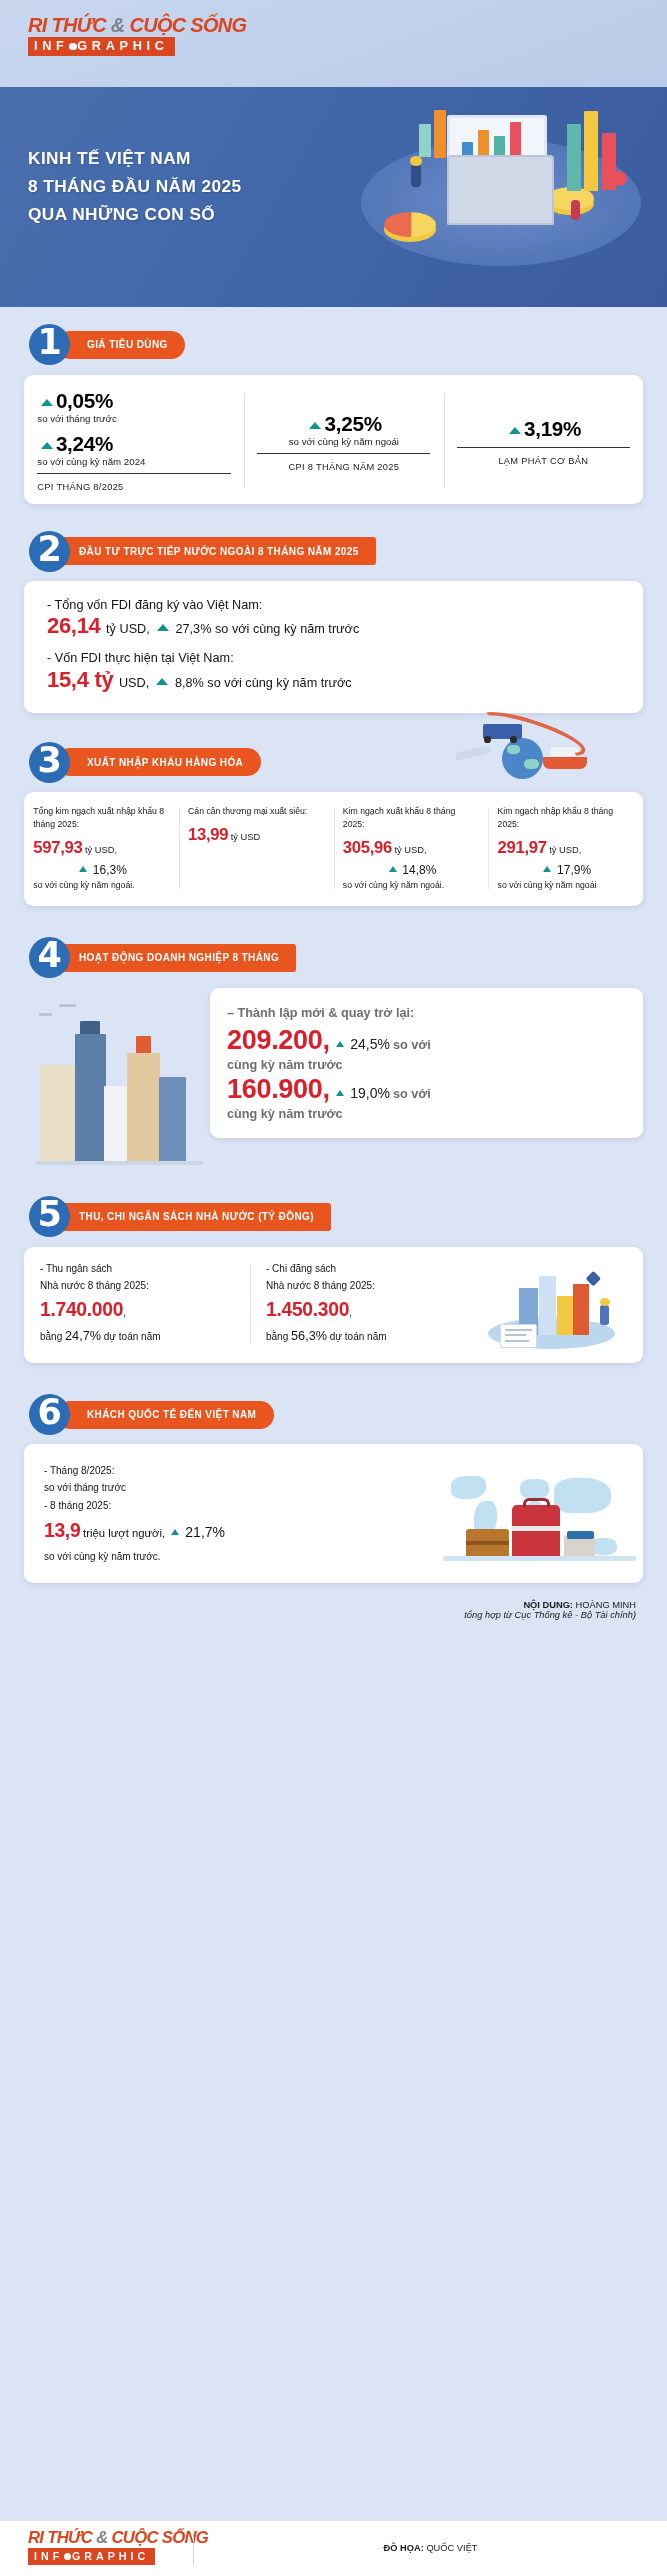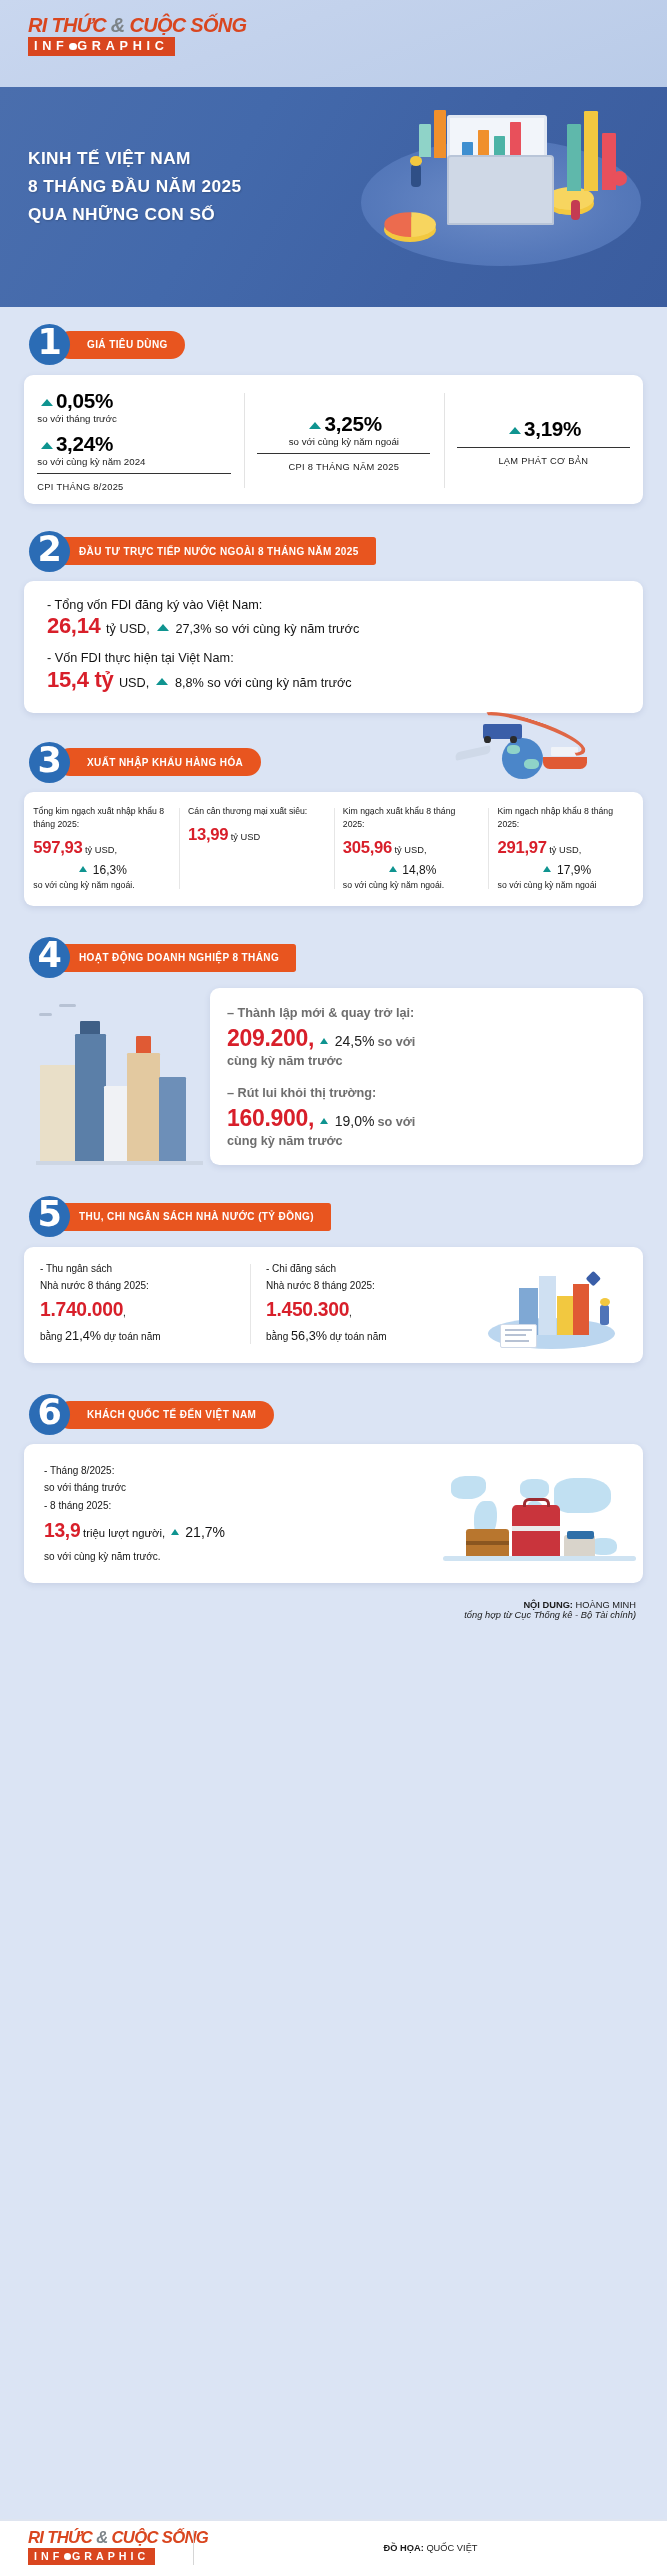--- a/index.html
+++ b/index.html
@@ -102,21 +102,21 @@
   .s3big { font-size:16.7px; font-weight:bold; color:#d81f2a;
     letter-spacing:-0.3px; }
   .s3unit { font-size:9.3px; color:#181818; font-weight:normal; }
   .s3pct { font-size:12px; color:#181818; }
 
   
   .s4wrap { display:flex; align-items:flex-start; }
   .s4art { width:167px; height:167px; position:relative; margin:10.7px 0 0 12px; }
   .s4card { flex:1; margin-left:6.7px; padding:16px 17.3px 17.3px; }
   .s4h { font-size:12.7px; font-weight:bold; color:#6e6e6e; line-height:1.5; }
-  .s4n { font-size:23px; font-weight:bold; color:#d81f2a; letter-spacing:-0.3px; }
+  .s4n { font-size:27px; font-weight:bold; color:#d81f2a; letter-spacing:-0.3px; }
   .s4p { font-size:14px; color:#212121; }
   .s4t { font-size:12.7px; font-weight:bold; color:#6e6e6e; }
   .bld { position:absolute; bottom:0; border-radius:1.3px 1.3px 0 0; }
 
   
   .s5card { display:flex; padding:14.7px 0 16px; min-height:100px; }
   .s5col { flex:1; padding:0 16px; position:relative; font-size:10px;
     line-height:1.65; color:#141414; }
   .s5col + .s5col::before { content:""; position:absolute; left:0; top:2.7px;
     bottom:2.7px; width:1px; background:#e6e6e6; }
@@ -355,21 +355,20 @@
     </div>
     <div class="card s4card">
       <div class="s4h">– Thành lập mới &amp; quay trở lại:</div>
       <div style="margin:2.7px 0 1.3px;">
         <span class="s4n">209.200,</span>
         <span class="up sm"></span>
         <span class="s4p">24,5%</span>
         <span class="s4t">so với</span>
       </div>
       <div class="s4t">cùng kỳ năm trước</div>
-      <div class="s4h" style="margin-top:16px;">– Rút lui khỏi thị trường:</div>
       <div style="margin:2.7px 0 1.3px;">
         <span class="s4n">160.900,</span>
         <span class="up sm"></span>
         <span class="s4p">19,0%</span>
         <span class="s4t">so với</span>
       </div>
       <div class="s4t">cùng kỳ năm trước</div>
     </div>
   </div>
 </div>
@@ -381,21 +380,21 @@
   </div>
   <div class="card s5card">
     <div class="s5col">
       <div>- Thu ngân sách</div>
       <div>Nhà nước 8 tháng 2025:</div>
       <div>
         <span class="s5big">1.740.000</span><span>,</span>
       </div>
       <div>
         <span>bằng</span>
-        <span class="s5pct">21,4%</span>
+        <span class="s5pct">24,7%</span>
         <span>dự toán năm</span>
       </div>
     </div>
     <div class="s5col">
       <div>- Chi đăng sách</div>
       <div>Nhà nước 8 tháng 2025:</div>
       <div>
         <span class="s5big">1.450.300</span><span>,</span>
       </div>
       <div>

